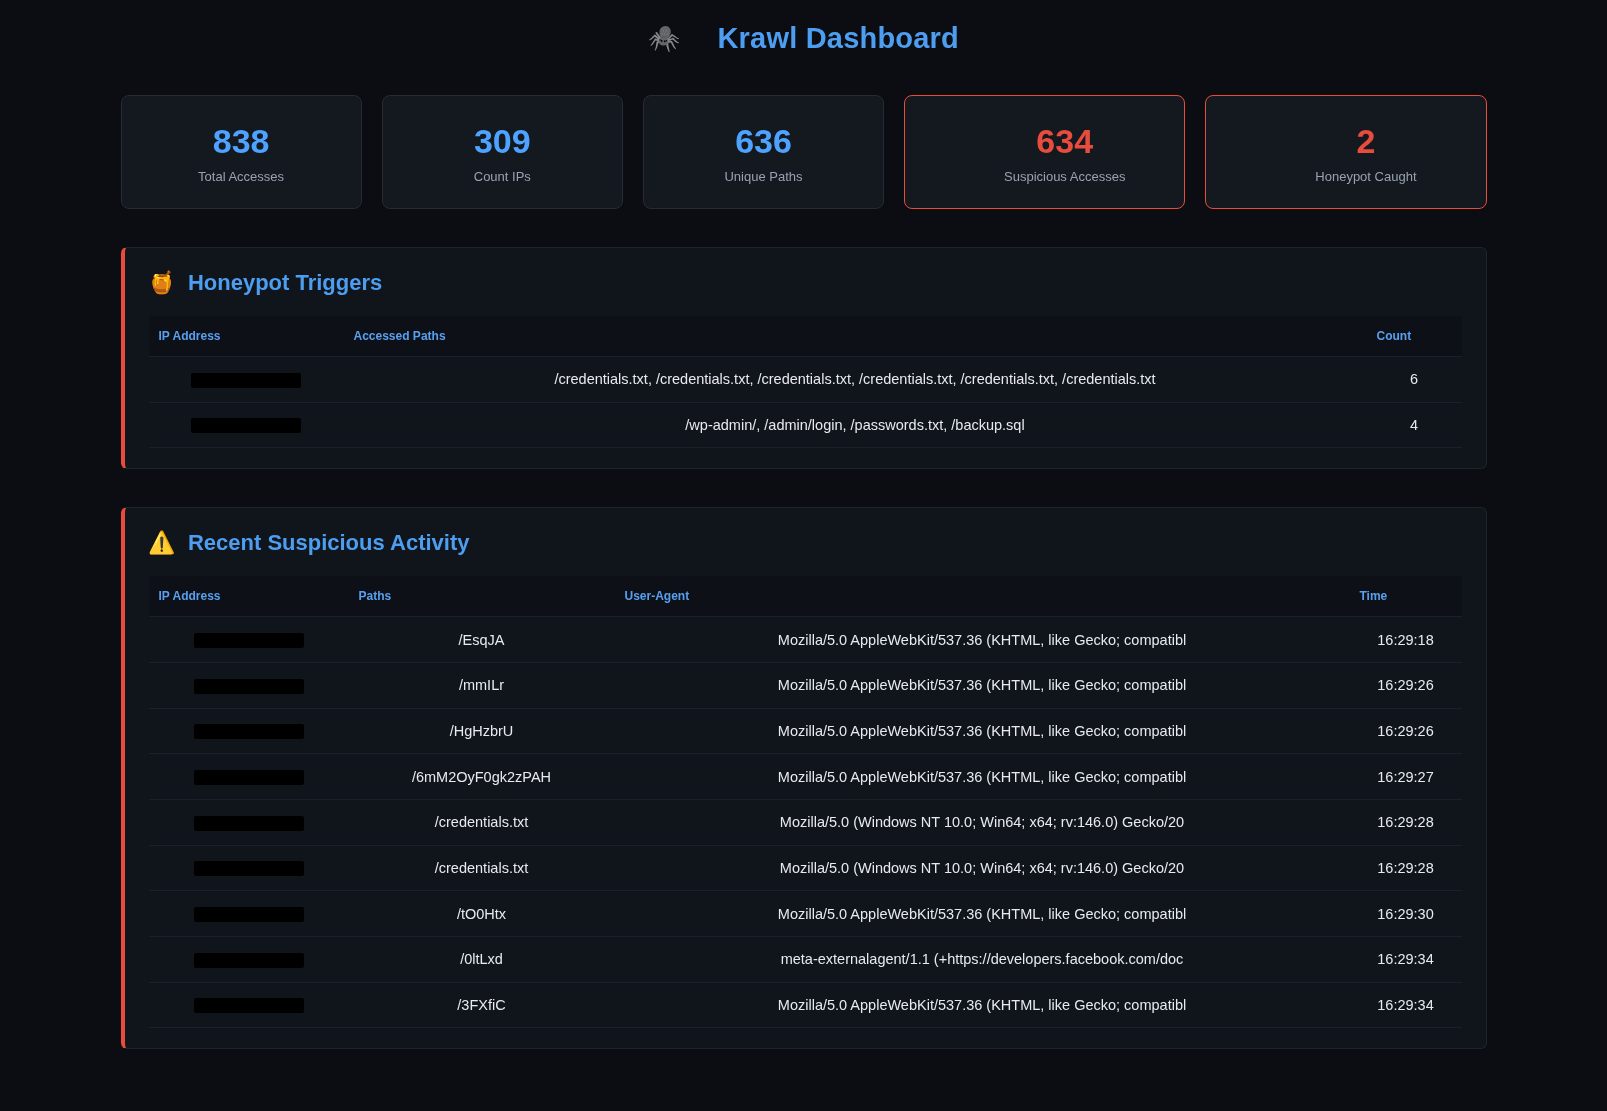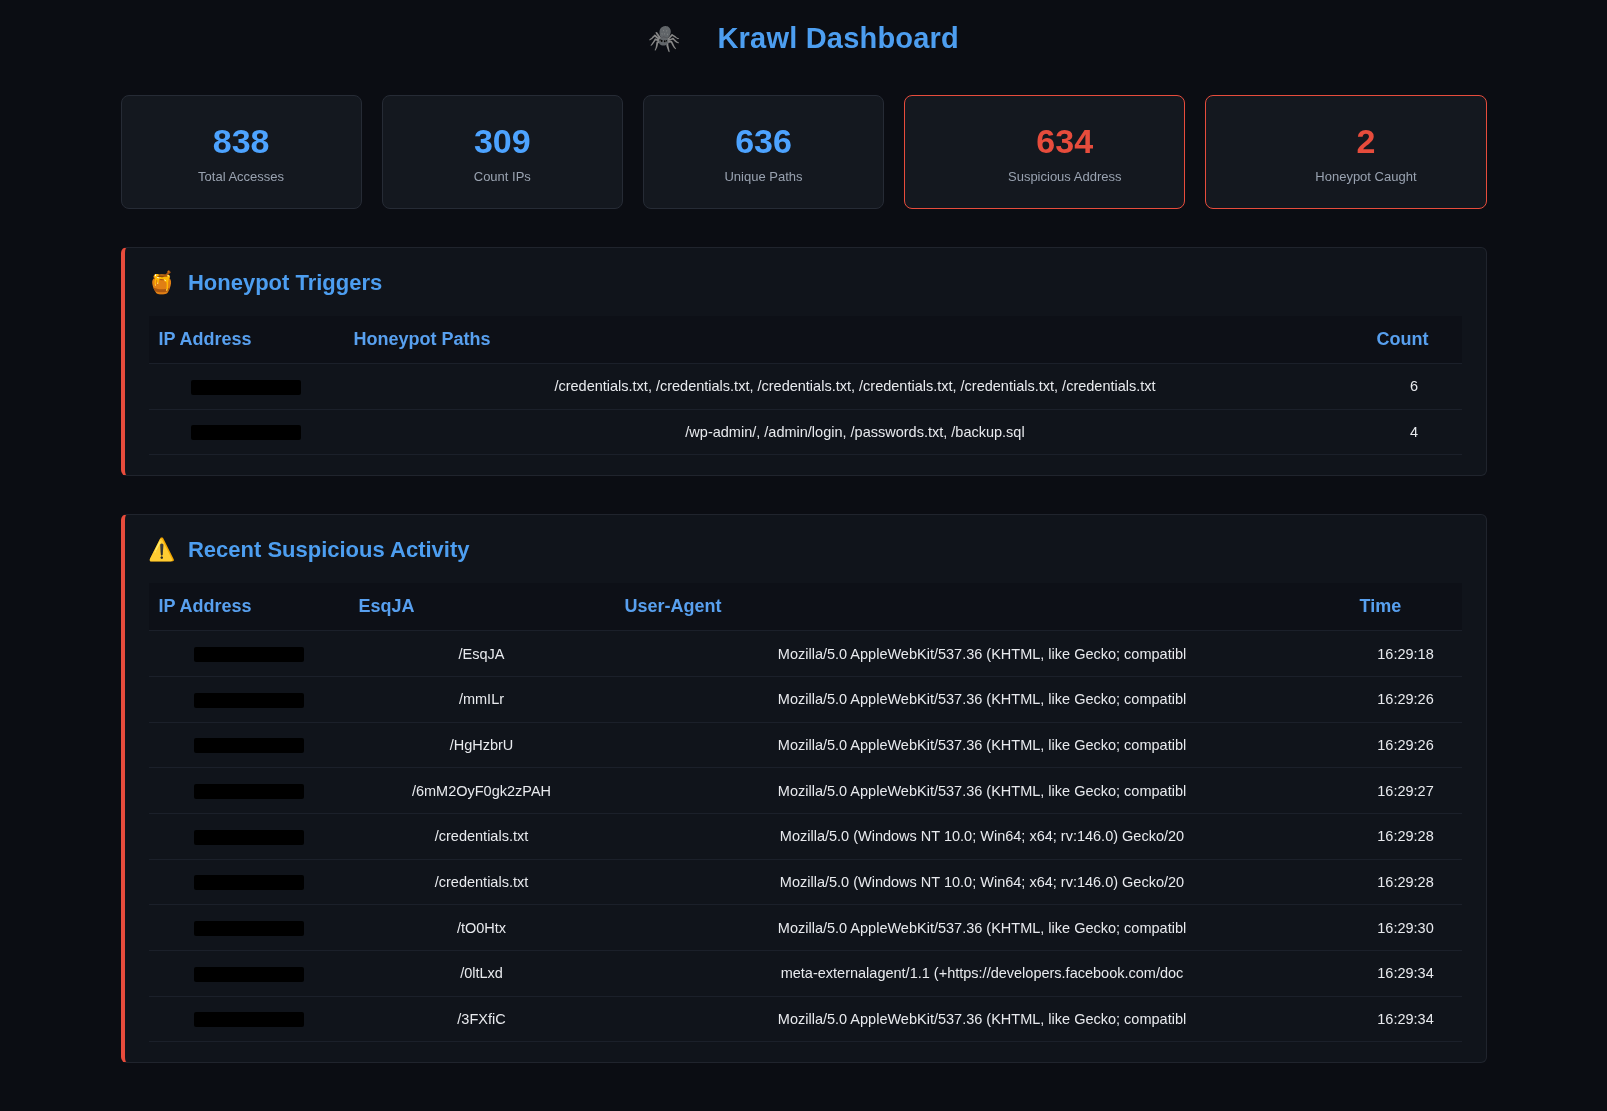--- a/index.html
+++ b/index.html
@@ -54,21 +54,21 @@
     width: 100%;
     border-collapse: collapse;
     table-layout: fixed;
     margin-top: 20px;
   }
   thead tr { background: #0d1017; }
   th {
     text-align: left;
     color: #58a0ef;
     font-weight: bold;
-    font-size: 18px;
+    font-size: 12px;
     padding: 13px 10px;
   }
   td {
     padding: 14px 10px;
     font-size: 14.5px;
     color: #e8eaee;
     border-top: 1px solid #1b202a;
     white-space: nowrap;
     overflow: hidden;
     text-align: center;
@@ -109,38 +109,38 @@
         <div class="card">
           <div class="card-value">309</div>
           <div class="card-label">Count IPs</div>
         </div>
         <div class="card">
           <div class="card-value">636</div>
           <div class="card-label">Unique Paths</div>
         </div>
         <div class="card alert">
           <div class="card-value">634</div>
-          <div class="card-label">Suspicious Address</div>
+          <div class="card-label">Suspicious Accesses</div>
         </div>
         <div class="card alert">
           <div class="card-value">2</div>
           <div class="card-label">Honeypot Caught</div>
         </div>
       </div>
 
     <div class="panel">
       <div class="panel-title">
         <span class="emoji">🍯</span>
         <span>Honeypot Triggers</span>
       </div>
       <table class="honeypot-table">
         <thead>
           <tr>
               <th>IP Address</th>
-              <th>Honeypot Paths</th>
+              <th>Accessed Paths</th>
               <th>Count</th>
             </tr>
         </thead>
         <tbody>
             <tr>
               <td><span class="redacted"></span></td>
               <td>/credentials.txt, /credentials.txt, /credentials.txt, /credentials.txt, /credentials.txt, /credentials.txt</td>
               <td>6</td>
             </tr>
             <tr>
@@ -154,21 +154,21 @@
 
     <div class="panel">
       <div class="panel-title">
         <span class="emoji">⚠️</span>
         <span>Recent Suspicious Activity</span>
       </div>
       <table class="activity-table">
         <thead>
           <tr>
               <th>IP Address</th>
-              <th>EsqJA</th>
+              <th>Paths</th>
               <th>User-Agent</th>
               <th>Time</th>
             </tr>
         </thead>
         <tbody>
             <tr>
               <td><span class="redacted"></span></td>
               <td>/EsqJA</td>
               <td>Mozilla/5.0 AppleWebKit/537.36 (KHTML, like Gecko; compatibl</td>
               <td>16:29:18</td>

